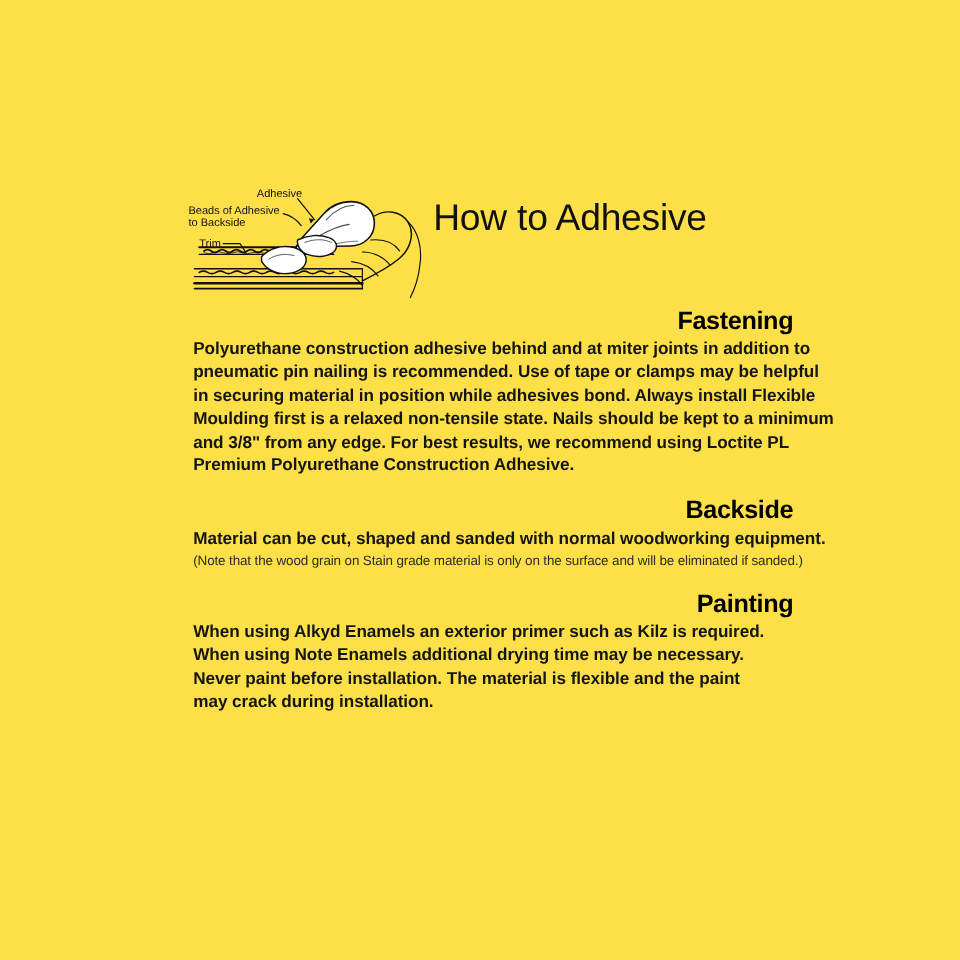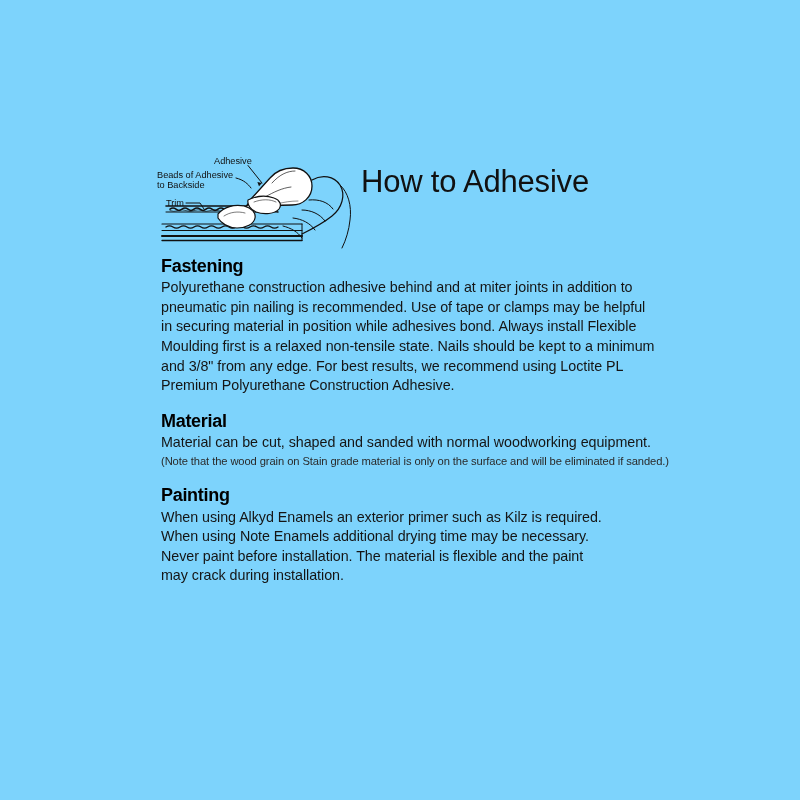--- a/index.html
+++ b/index.html
@@ -13,21 +13,21 @@
     overflow: hidden;
     font-family: "Liberation Sans", sans-serif;
     color: #000000;
     -webkit-font-smoothing: antialiased;
   }
 
   #page {
     position: relative;
     width: 800px;
     height: 800px;
-    background: #7dd3fc;
+    background: #fde047;
   }
 
   
   .header-band {
     position: absolute;
     left: 0;
     top: 152px;
     width: 800px;
     height: 108px;
   }
@@ -74,36 +74,38 @@
     position: absolute;
     left: 161px;
     top: 256px;
     width: 500px;
   }
 
   .section { margin: 0; }
   .section + .section { margin-top: 15px; }
 
   .section-heading {
-    font-size: 18px;
+    font-size: 21px;
     font-weight: 700;
     letter-spacing: -0.3px;
     line-height: 1.12;
     margin: 0 0 2px 0;
     color: #000000;
+    text-align: right;
   }
 
   .section-body { margin: 0; }
 
   .body-line {
     font-size: 14.3px;
     line-height: 19.6px;
     letter-spacing: -0.05px;
     color: #151515;
     white-space: nowrap;
+    font-weight: bold;
   }
 
   .note-line {
     font-size: 11.2px;
     line-height: 17px;
     letter-spacing: -0.1px;
     color: #2a2a2a;
     white-space: nowrap;
     margin-top: 1px;
   }
@@ -200,21 +202,21 @@
         <div class="body-line">Polyurethane construction adhesive behind and at miter joints in addition to</div>
         <div class="body-line">pneumatic pin nailing is recommended. Use of tape or clamps may be helpful</div>
         <div class="body-line">in securing material in position while adhesives bond. Always install Flexible</div>
         <div class="body-line">Moulding first is a relaxed non-tensile state. Nails should be kept to a minimum</div>
         <div class="body-line">and 3/8" from any edge. For best results, we recommend using Loctite PL</div>
         <div class="body-line">Premium Polyurethane Construction Adhesive.</div>
       </div>
     </div>
 
     <div class="section">
-      <h2 class="section-heading">Material</h2>
+      <h2 class="section-heading">Backside</h2>
       <div class="section-body">
         <div class="body-line">Material can be cut, shaped and sanded with normal woodworking equipment.</div>
         <div class="note-line">(Note that the wood grain on Stain grade material is only on the surface and will be eliminated if sanded.)</div>
       </div>
     </div>
 
     <div class="section">
       <h2 class="section-heading">Painting</h2>
       <div class="section-body">
         <div class="body-line">When using Alkyd Enamels an exterior primer such as Kilz is required.</div>

